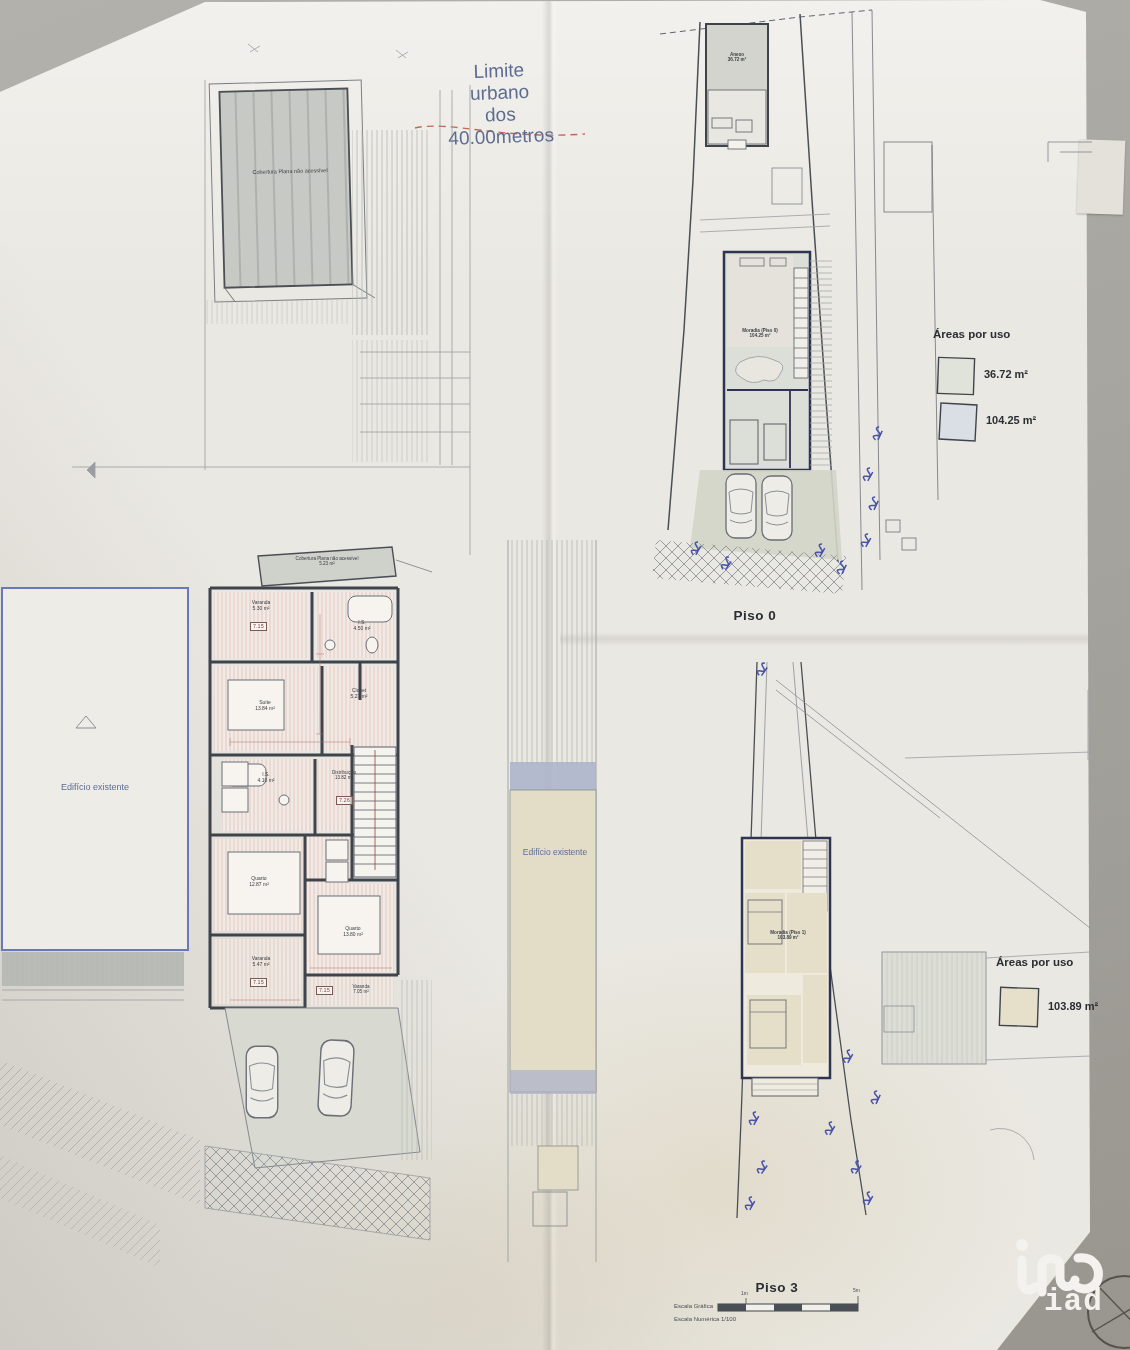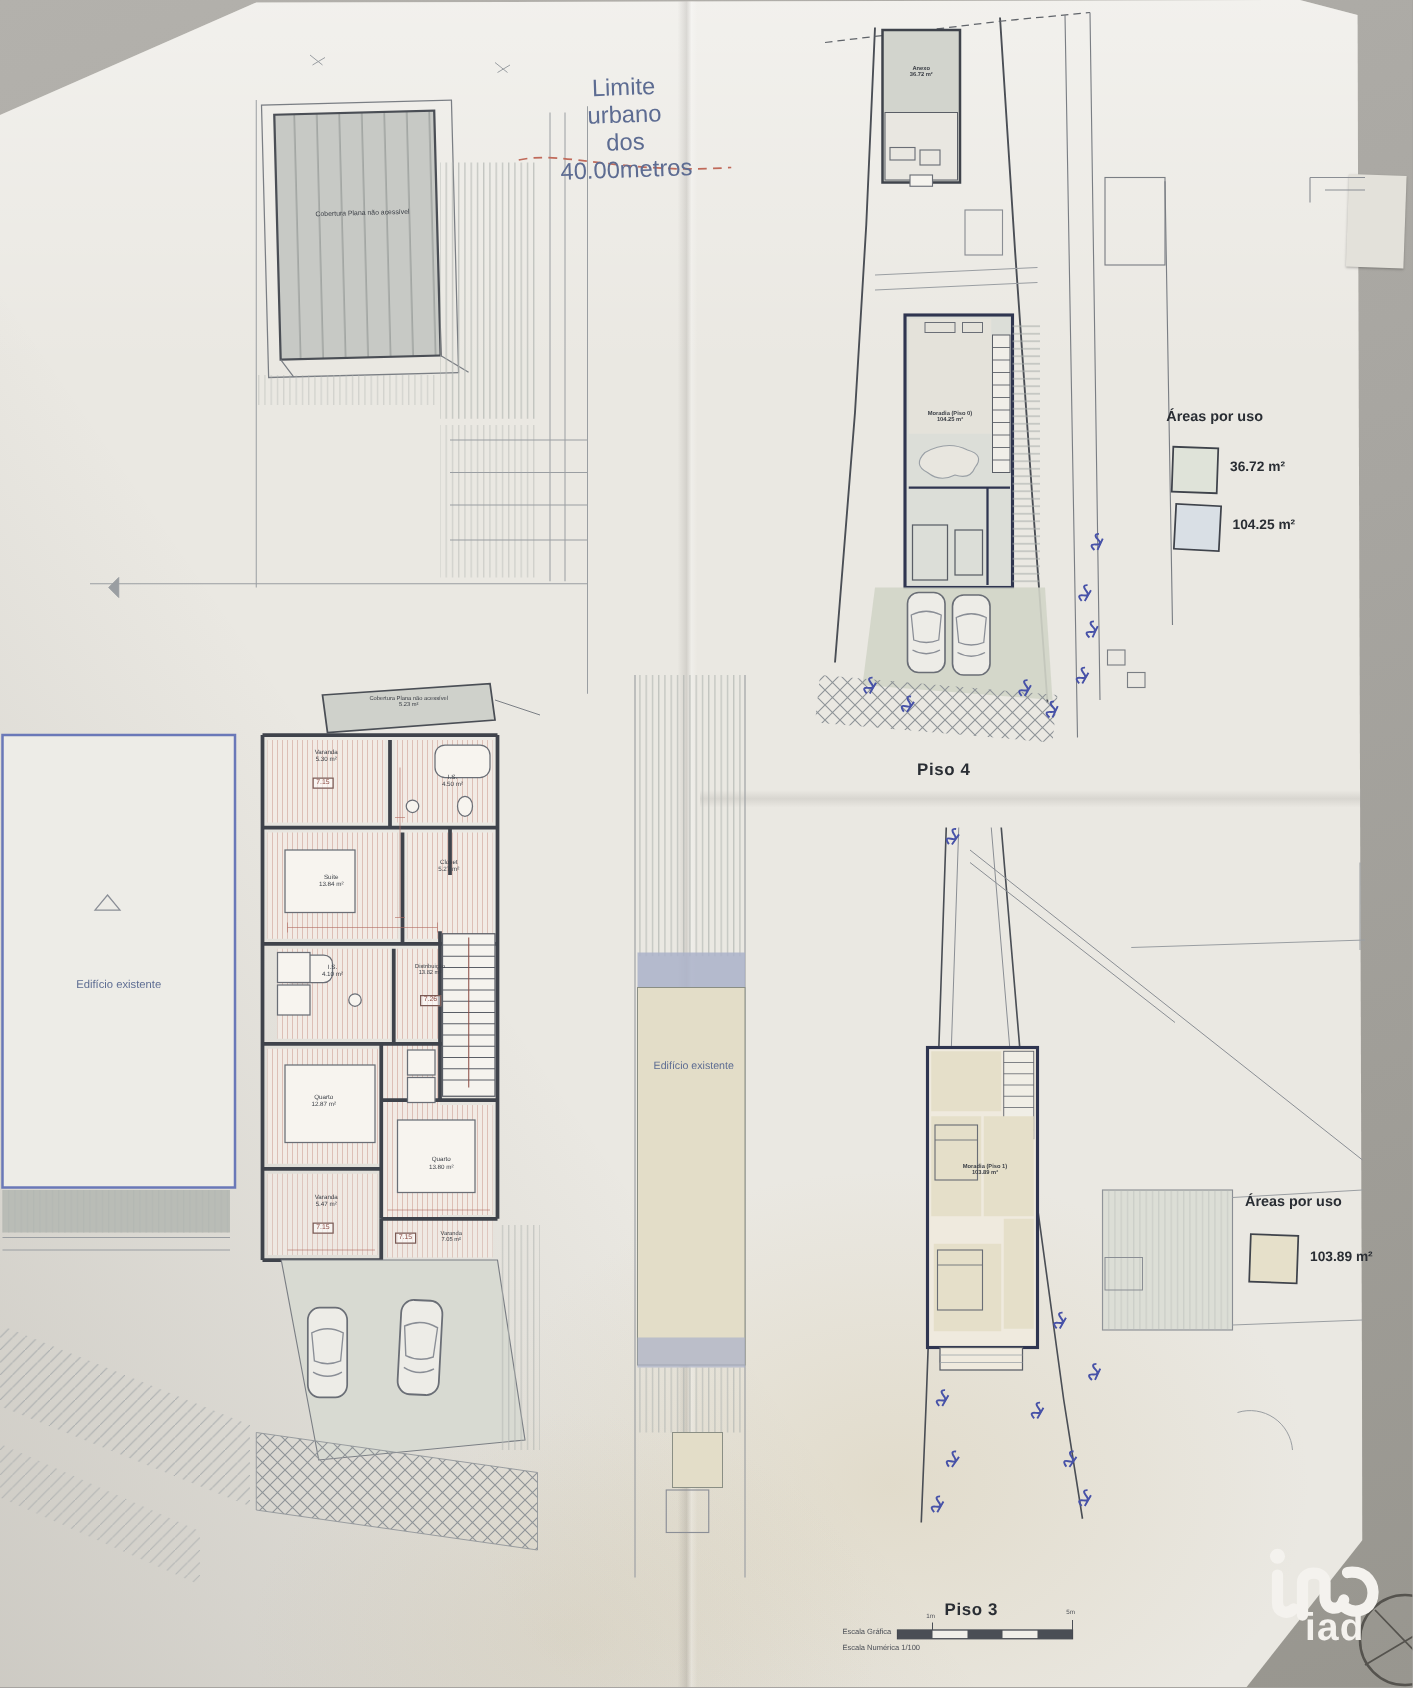--- a/index.html
+++ b/index.html
@@ -28,21 +28,21 @@
   .pre{white-space:pre-line;}
   .lvl{position:absolute;font-size:5.5px;color:#8a4a42;border:1px solid #7a5a54;
        background:rgba(255,255,255,.55);padding:0 2px;line-height:1.3;}
   .room .nm,.room .ar{display:block;}
   .legend-title{font-size:11.5px;font-weight:bold;color:#2a2e34;text-align:center;}
   .legend-val{font-size:11px;font-weight:bold;color:#2a2e34;}
   .piso-title{font-size:13.5px;font-weight:bold;color:#2a2e34;letter-spacing:.5px;}
   .scale-txt{font-size:6px;color:#4a4e55;}
   .tick-txt{font-size:5px;color:#4a4e55;}
   .logo-iad{position:absolute;left:1044px;top:1284px;color:#f4f2ee;font-size:31px;
-    font-weight:bold;letter-spacing:1px;}
+    font-weight:bold;letter-spacing:1px;font-family:Liberation Mono, monospace;}
 </style>
 </head>
 <body>
 
 <div class="stage">
   <div class="backdrop"></div>
 
   <div class="paper">
     <div class="shade-top"></div>
     <div class="shade-bl"></div>
@@ -362,21 +362,21 @@
   <div class="lbl blue ctr" style="left:510px;top:848px;width:90px;font-size:8.5px;">Edifício existente</div>
 
   <div class="lbl ctr room tiny45 b" style="left:716px;top:52px;width:42px;">
     <span class="nm">Anexo</span>
     <span class="ar">36.72 m²</span>
   </div>
   <div class="lbl ctr room tiny45 b" style="left:734px;top:328px;width:52px;">
     <span class="nm">Moradia (Piso 0)</span>
     <span class="ar">104.25 m²</span>
   </div>
-  <div class="lbl piso-title ctr" style="left:700px;top:608px;width:110px;">Piso 4</div>
+  <div class="lbl piso-title ctr" style="left:700px;top:608px;width:110px;">Piso 0</div>
 
   <div class="lbl legend-title" style="left:933px;top:328px;">Áreas por uso</div>
   <div class="lbl legend-val" style="left:984px;top:368px;">36.72 m²</div>
   <div class="lbl legend-val" style="left:986px;top:414px;">104.25 m²</div>
 
   <div class="lbl ctr room tiny45 b" style="left:762px;top:930px;width:52px;">
     <span class="nm">Moradia (Piso 1)</span>
     <span class="ar">103.89 m²</span>
   </div>
   <div class="lbl piso-title ctr" style="left:722px;top:1280px;width:110px;">Piso 3</div>

